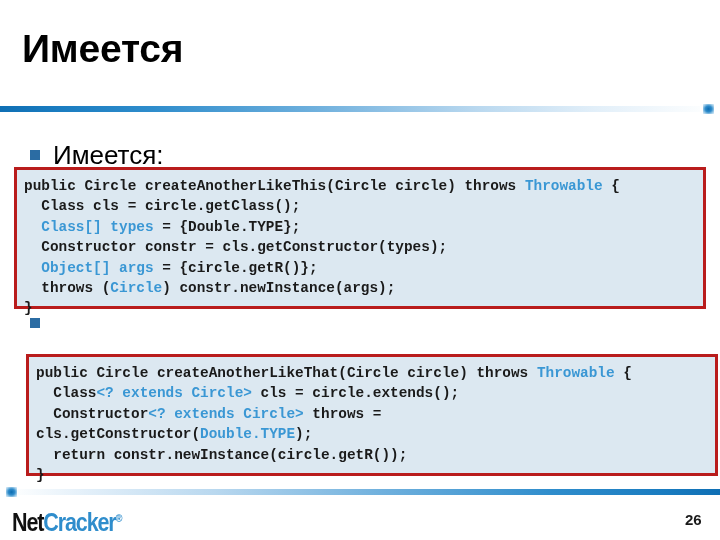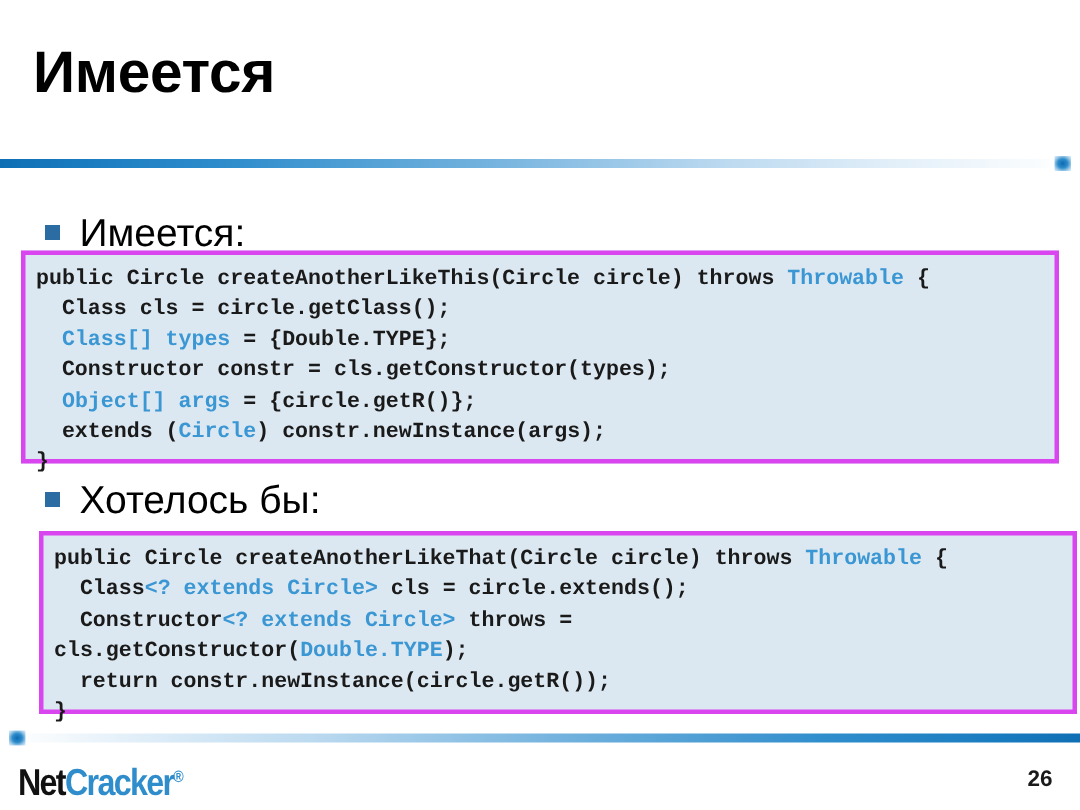--- a/index.html
+++ b/index.html
@@ -77,21 +77,21 @@
     line-height: 30px;
   }
   #bullet-1 { left: 30px; top: 140px; }
   #bullet-2 { left: 30px; top: 318px; }
 
   
   .code-block {
     position: absolute;
     box-sizing: border-box;
     background: #dce8f1;
-    border: 3px solid #d946ef;
+    border: 3px solid #b91c1c;
     padding: 6px 7px 7px 7px;
   }
   #code-block-1 { left: 14px; top: 167px; width: 692px; height: 142px; }
   #code-block-2 { left: 14px; top: 354px; width: 692px; height: 122px; margin-left: 12px; }
 
   .code-line {
     font-family: "Liberation Mono", monospace;
     font-size: 14.4px;
     font-weight: bold;
     line-height: 20.4px;
@@ -173,27 +173,26 @@
   <span class="bullet-marker"></span>
   <span class="bullet-text">Имеется:</span>
 </div>
 
 <div class="code-block" id="code-block-1">
     <div class="code-line"><span>public Circle createAnotherLikeThis(Circle circle) throws </span><span class="kw">Throwable</span><span> {</span></div>
     <div class="code-line"><span>  Class cls = circle.getClass();</span></div>
     <div class="code-line"><span>  </span><span class="kw">Class[] types</span><span> = {Double.TYPE};</span></div>
     <div class="code-line"><span>  Constructor constr = cls.getConstructor(types);</span></div>
     <div class="code-line"><span>  </span><span class="kw">Object[] args</span><span> = {circle.getR()};</span></div>
-    <div class="code-line"><span>  extends (</span><span class="kw">Circle</span><span>) constr.newInstance(args);</span></div>
+    <div class="code-line"><span>  throws (</span><span class="kw">Circle</span><span>) constr.newInstance(args);</span></div>
     <div class="code-line"><span>}</span></div>
   </div>
 
 <div class="bullet-row" id="bullet-2">
   <span class="bullet-marker"></span>
-  <span class="bullet-text">Хотелось бы:</span>
 </div>
 
 <div class="code-block" id="code-block-2">
     <div class="code-line"><span>public Circle createAnotherLikeThat(Circle circle) throws </span><span class="kw">Throwable</span><span> {</span></div>
     <div class="code-line"><span>  Class</span><span class="kw">&lt;? extends Circle&gt;</span><span> cls = circle.extends();</span></div>
     <div class="code-line"><span>  Constructor</span><span class="kw">&lt;? extends Circle&gt;</span><span> throws =</span></div>
     <div class="code-line"><span>cls.getConstructor(</span><span class="kw">Double.TYPE</span><span>);</span></div>
     <div class="code-line"><span>  return constr.newInstance(circle.getR());</span></div>
     <div class="code-line"><span>}</span></div>
   </div>

